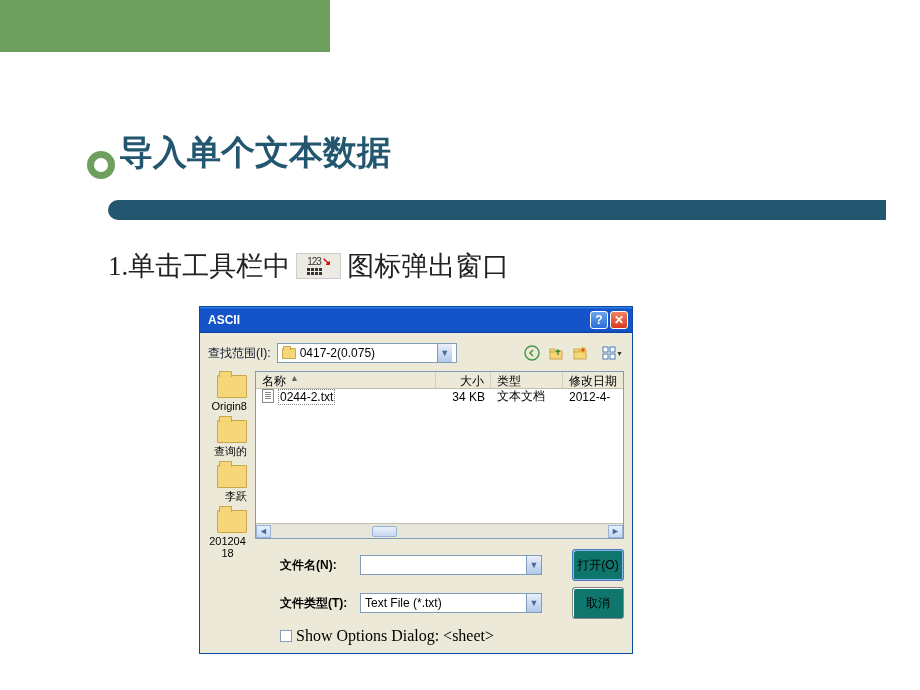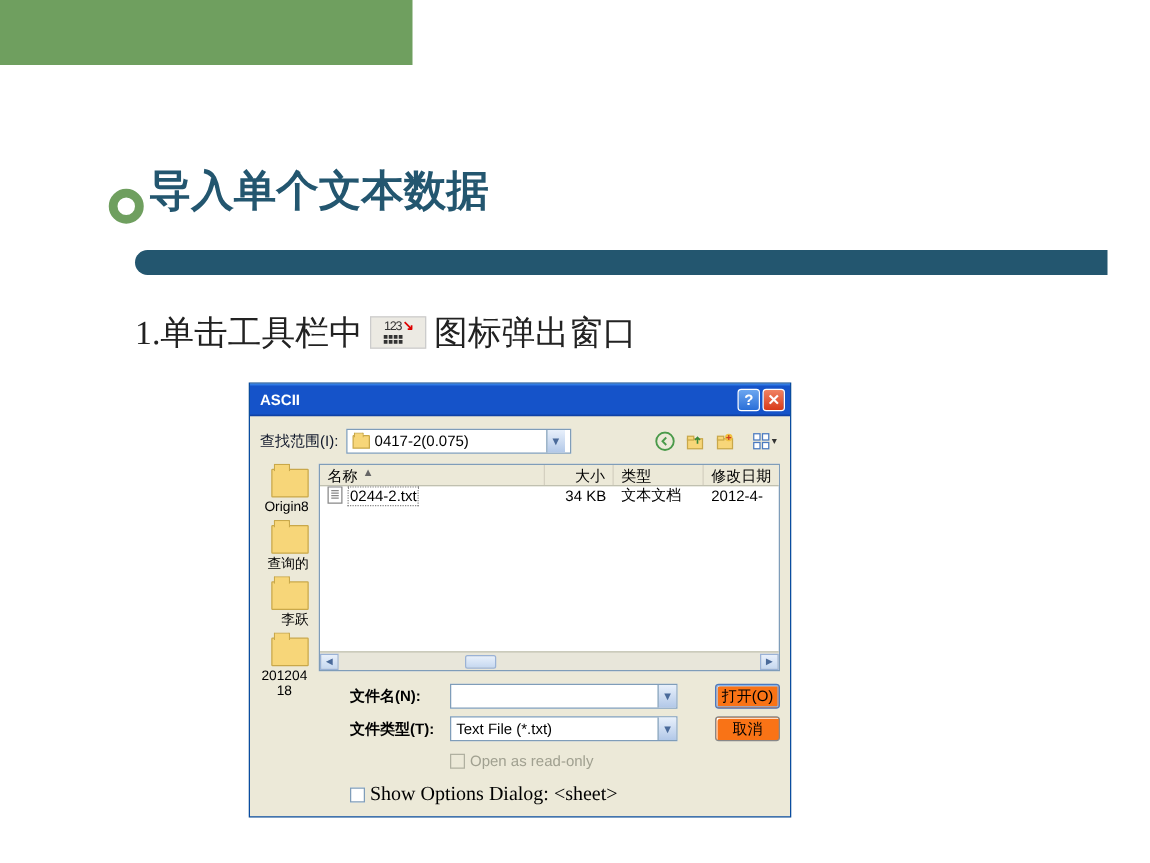--- a/index.html
+++ b/index.html
@@ -292,22 +292,22 @@
       border: 1px solid #7f9db9;
       display: flex;
       align-items: center;
       padding: 0 4px;
       position: relative;
     }
     .ctrl-input.disabled { background: #ece9d8; color: #a0a090; }
     .ctrl-input .sel-arrow { position:absolute; right:0; top:0; height:18px; }
     .ctrl-btn {
       width: 52px;
-      height: 20px;
-      background: #f97316;
+      height: 32px;
+      background: #0f766e;
       border: 1px solid #888;
       border-radius: 3px;
       display: flex;
       align-items: center;
       justify-content: center;
       box-shadow: inset 1px 1px 0 #fff;
     }
     .ctrl-btn.highlight { border: 1px solid #4a7ac0; box-shadow: inset 0 0 0 1px #8ab4e8, inset 1px 1px 0 #fff; }
     .cb-box { width:12px; height:12px; border:1px solid #7f9db9; background:#fff; }
     .options-check { display:flex; align-items:center; gap:4px; margin-top:8px; margin-left:72px; font-size:16px; font-family:Tahoma; color:#000;}
@@ -451,27 +451,20 @@
       </div>
       <div class="ctrl-row">
         <span class="ctrl-label">文件类型(T):</span>
         <div class="ctrl-input">
           <span>Text File (*.txt)</span>
           <span class="sel-arrow">▼</span>
         </div>
         <div style="flex:1"></div>
         <div class="ctrl-btn">取消</div>
       </div>
-      <div class="ctrl-row">
-        <span class="ctrl-label"></span>
-        <div class="ctrl-input disabled" style="border:none;background:transparent;padding:0;">
-          <span class="cb-box" style="background:#ece9d8;border-color:#b0b0a0;"></span>
-          <span style="margin-left:4px;color:#a0a090;">Open as read-only</span>
-        </div>
-      </div>
     </div>
 
     <div class="options-check">
       <span class="cb-box"></span>
       <span>Show Options Dialog: &lt;sheet&gt;</span>
     </div>
   </div>
 </div>
 
 </body></html>

